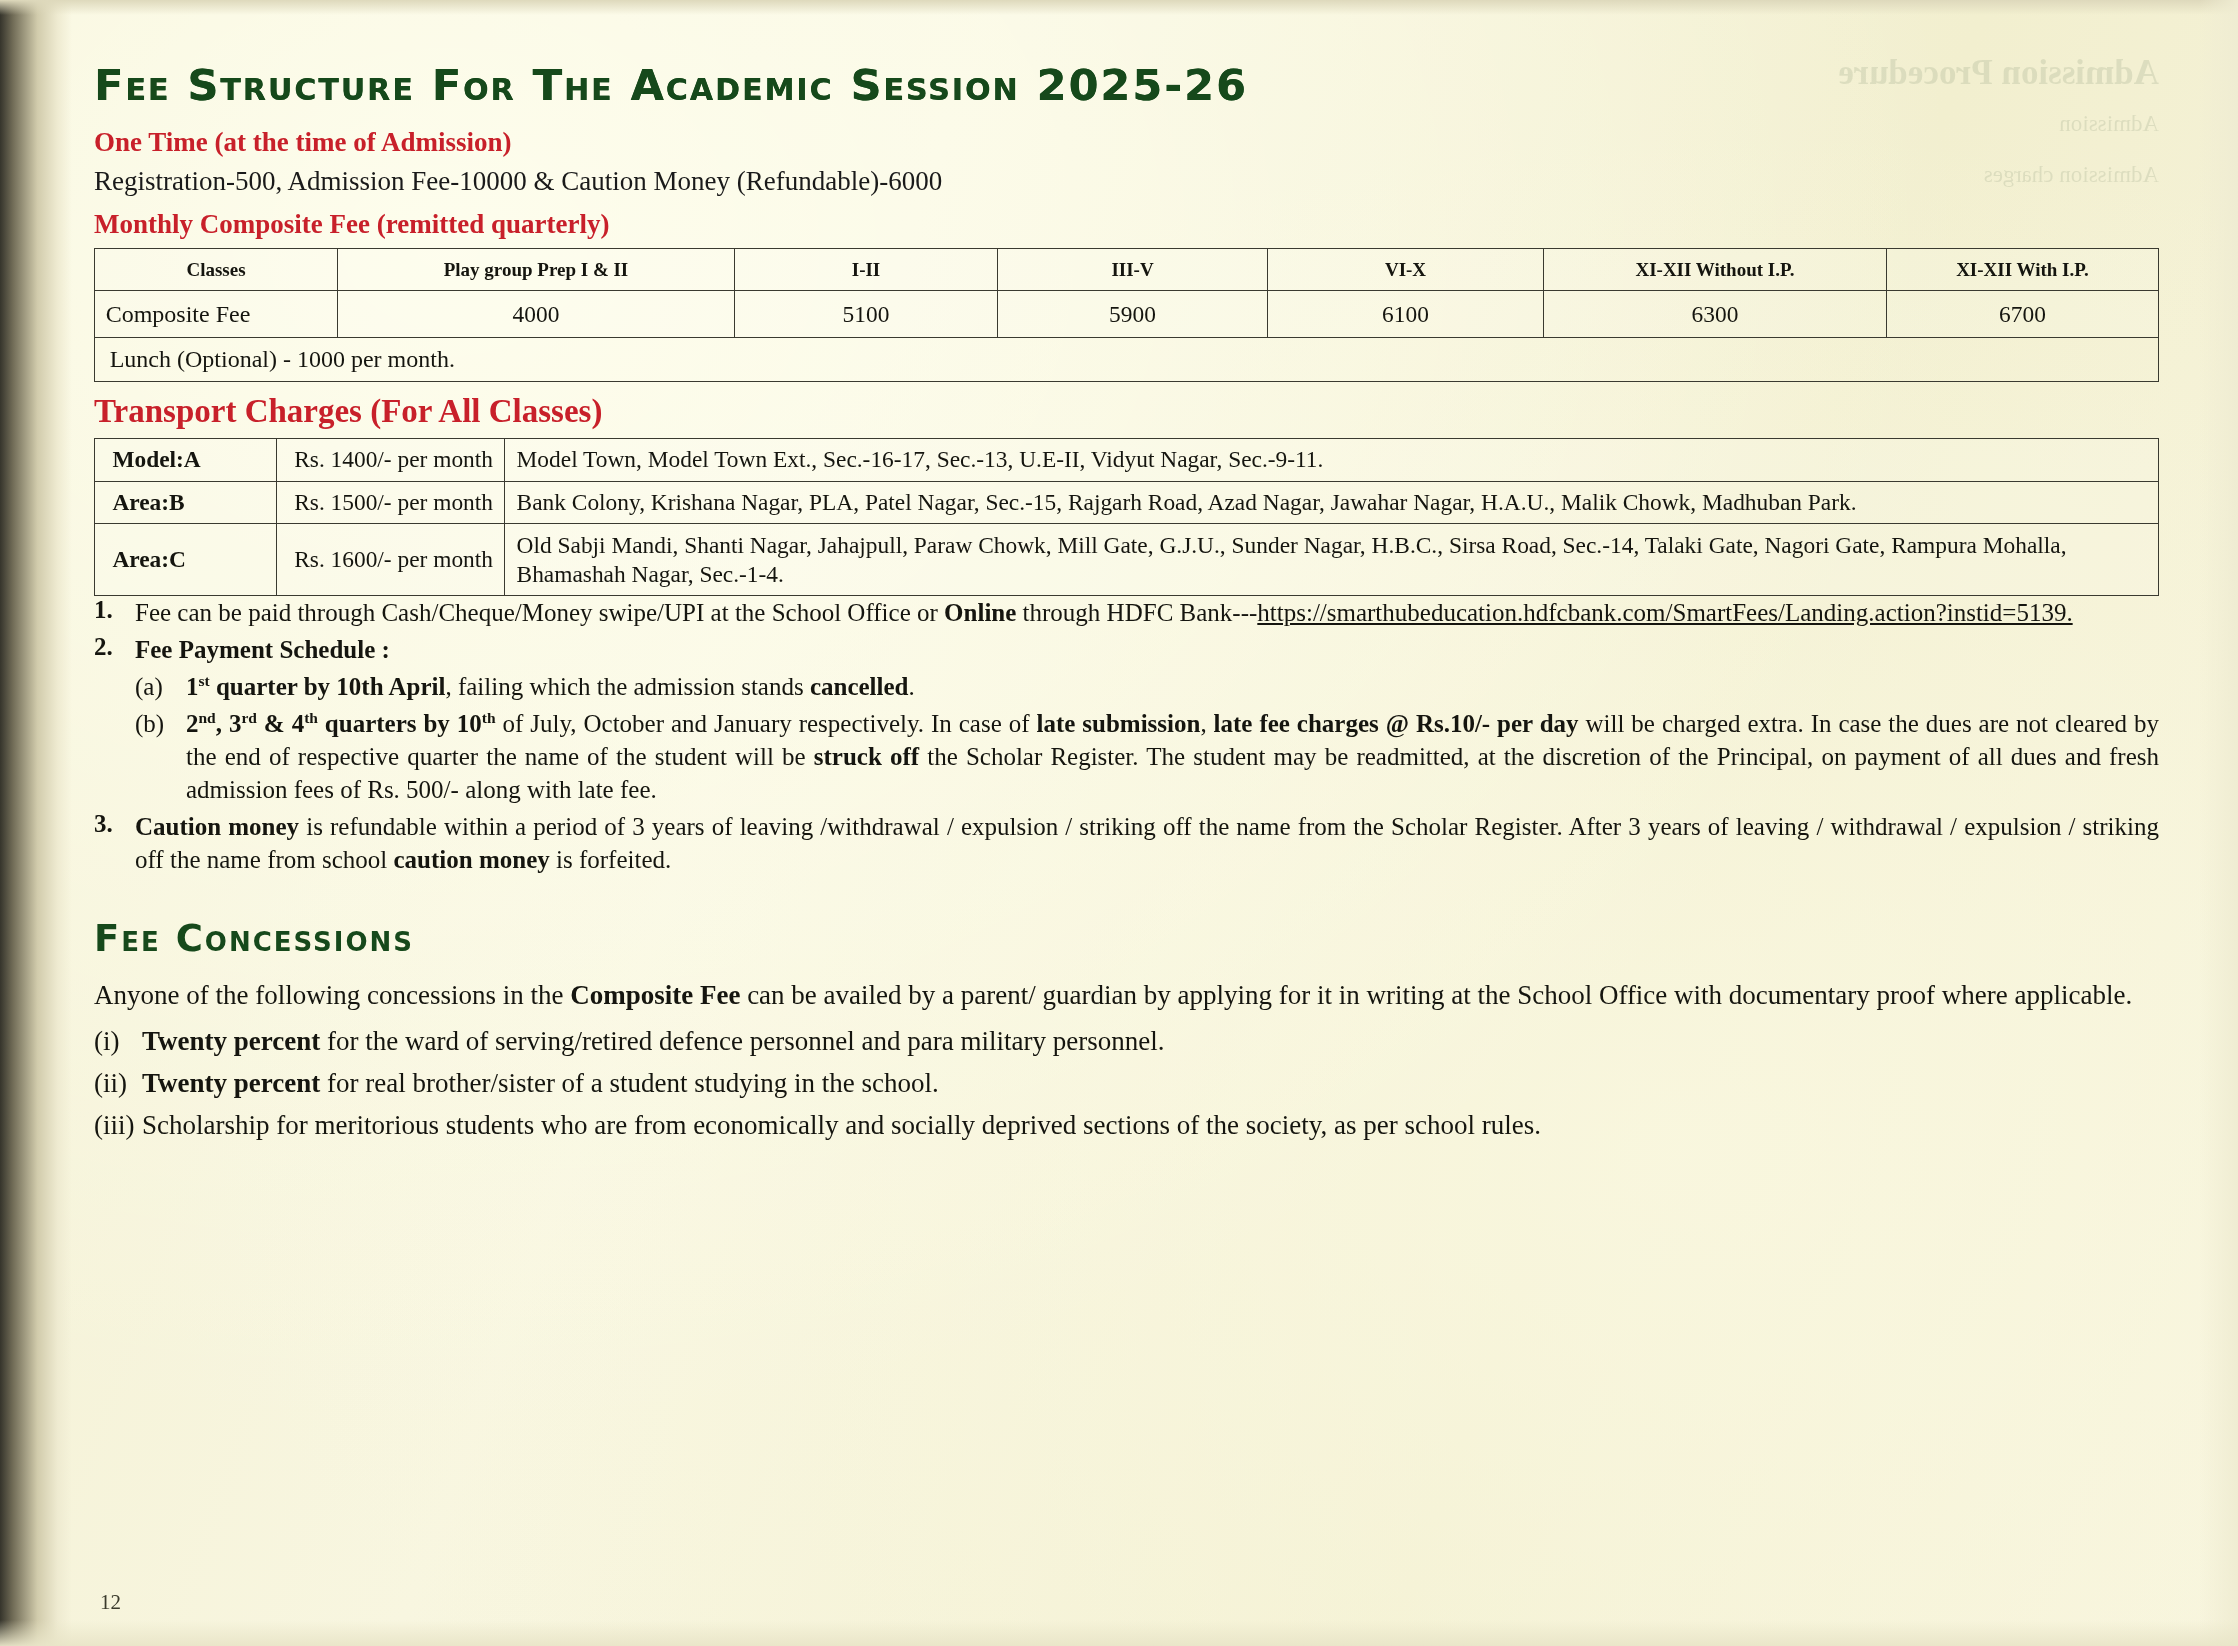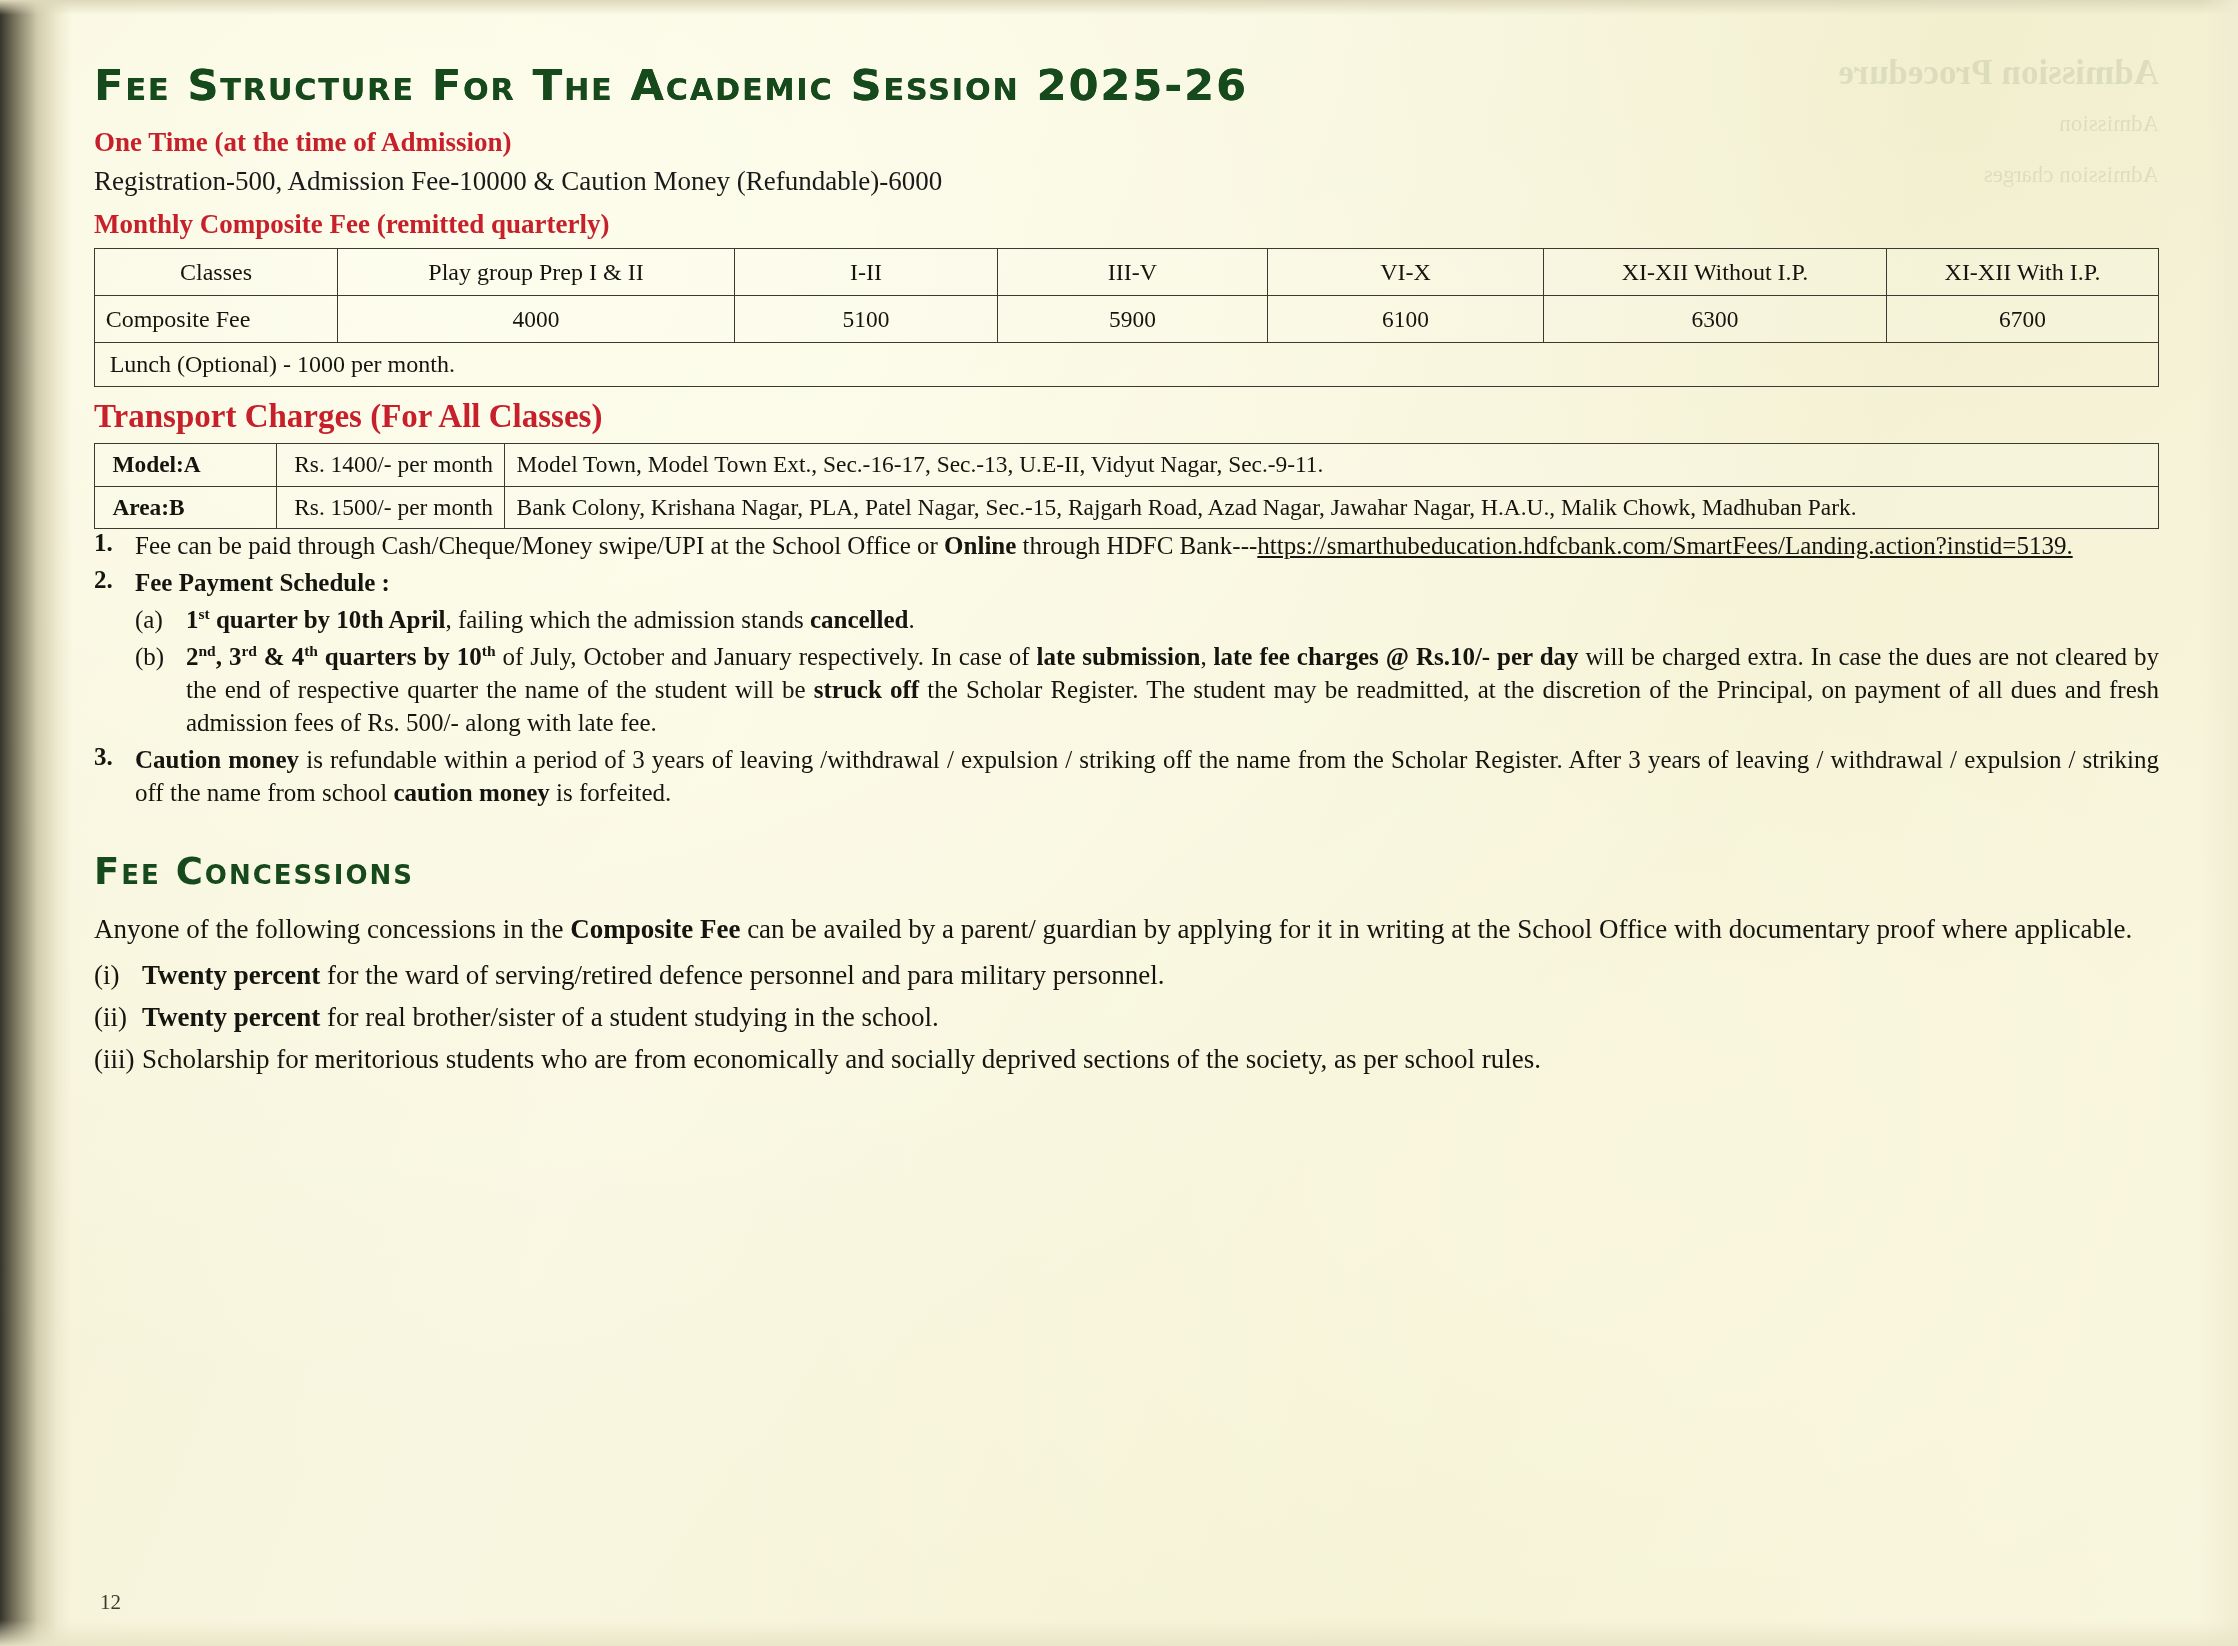--- a/index.html
+++ b/index.html
@@ -99,21 +99,21 @@
     background: rgba(255,255,250,0.15);
   }
   table.fee-table td, table.fee-table th {
     border: 1.3px solid #3a3a30;
     text-align: center;
     font-size: 23.4px;
     color: #15150f;
     padding: 9.4px 4px;
     font-family: "Liberation Serif", serif;
   }
-  table.fee-table th { font-weight: normal; font-size: 24px; margin-left: 24px; }
+  table.fee-table th { font-weight: bold; font-size: 19px; margin-left: 24px; }
   table.fee-table td.rowhead {
     text-align: left;
     padding-left: 10.7px;
     font-weight: normal;
     font-size: 24px;
   }
   .lunch-box {
     border: 1.3px solid #3a3a30;
     border-top: none;
     font-size: 24px;
@@ -291,20 +291,25 @@
       <tbody>
           <tr>
         <td class="area">Model:A</td>
         <td class="rate">Rs. 1400/- per month</td>
         <td class="areas">Model Town, Model Town Ext., Sec.-16-17, Sec.-13, U.E-II,  Vidyut Nagar, Sec.-9-11.</td>
       </tr>
       <tr>
         <td class="area">Area:B</td>
         <td class="rate">Rs. 1500/- per month</td>
         <td class="areas">Bank Colony, Krishana Nagar, PLA, Patel Nagar, Sec.-15, Rajgarh Road, Azad Nagar, Jawahar Nagar, H.A.U., Malik Chowk, Madhuban Park.</td>
+      </tr>
+      <tr>
+        <td class="area">Area:C</td>
+        <td class="rate">Rs. 1600/- per month</td>
+        <td class="areas">Old Sabji Mandi, Shanti Nagar, Jahajpull, Paraw Chowk, Mill Gate, G.J.U., Sunder Nagar, H.B.C., Sirsa Road, Sec.-14, Talaki Gate, Nagori Gate, Rampura Mohalla, Bhamashah Nagar, Sec.-1-4.</td>
       </tr>
     </tbody>
       </table>
 
 
     <ol class="notes">
       <li>
         <span class="num">1.</span>
         <span class="note-body"><span>Fee can be paid through Cash/Cheque/Money swipe/UPI at the School Office or </span><b>Online</b><span> through HDFC Bank---</span><a class="link" href="#">https://smarthubeducation.hdfcbank.com/SmartFees/Landing.action?instid=5139.</a></span>
       </li>

